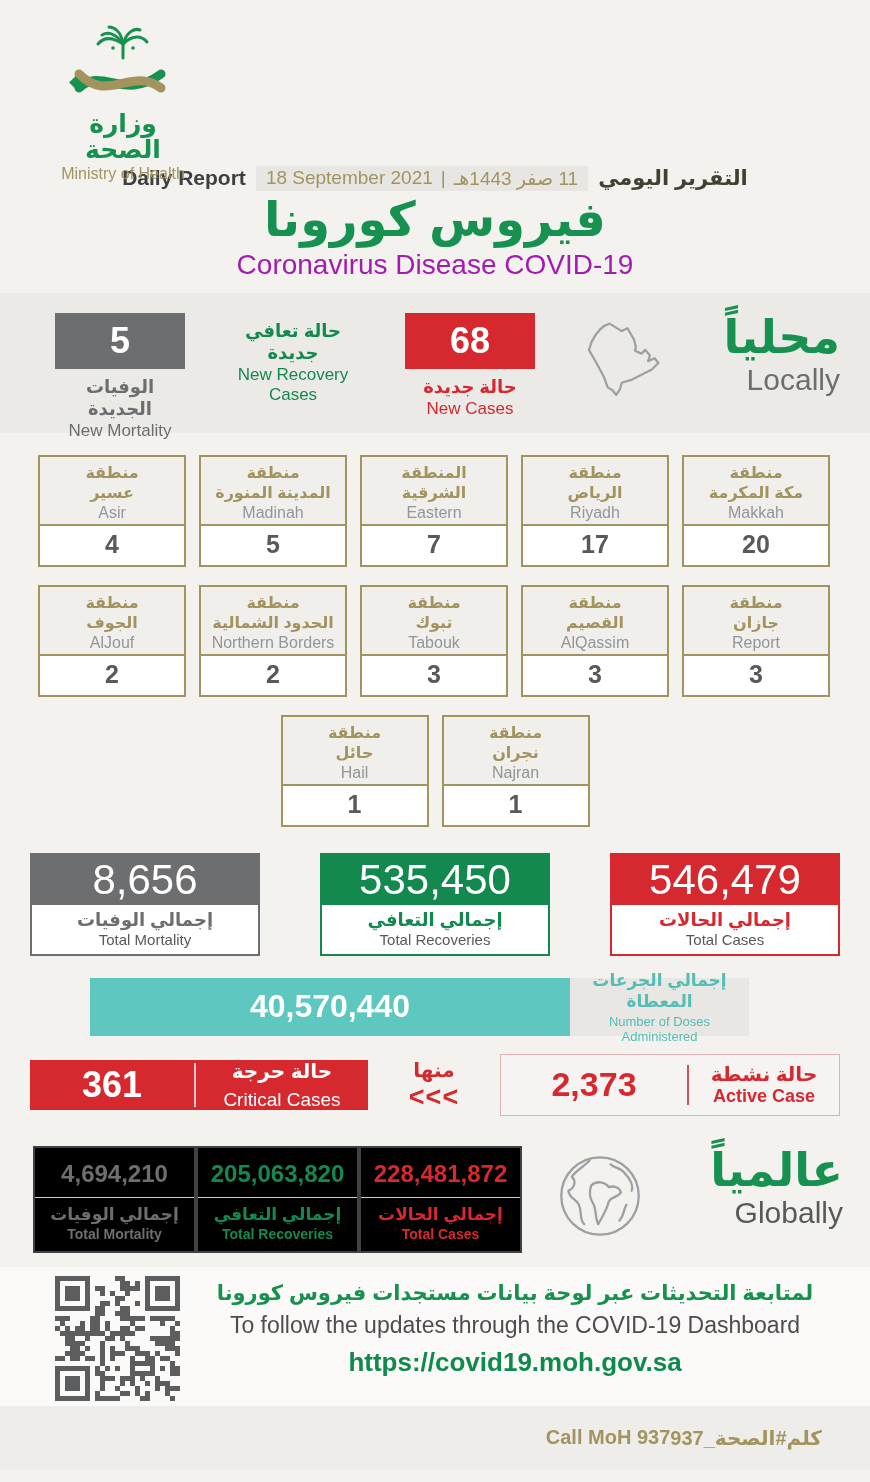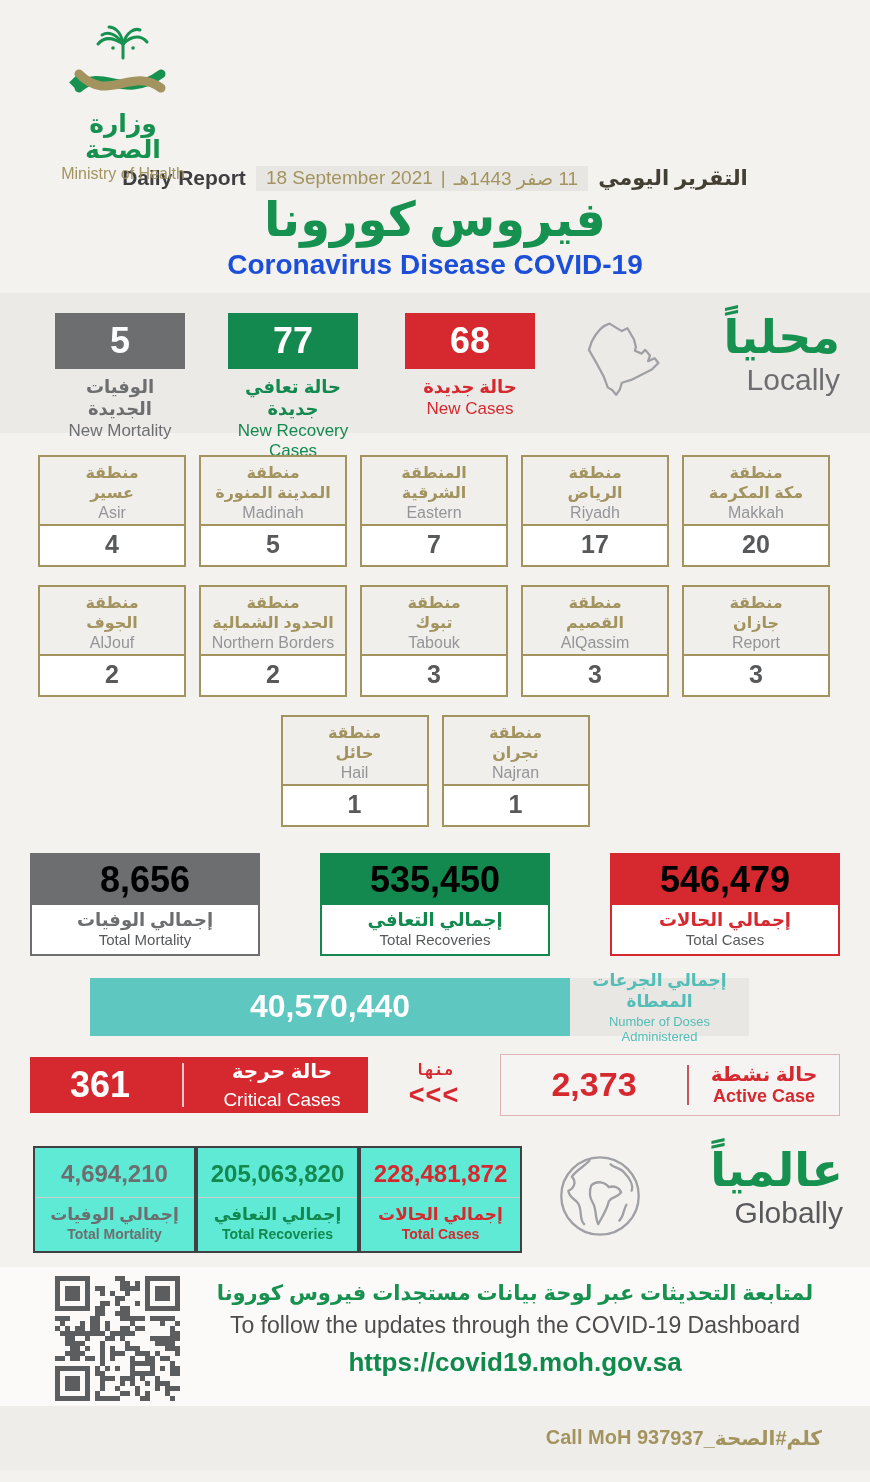--- a/index.html
+++ b/index.html
@@ -22,21 +22,21 @@
   .badge-word2{color:#d94a8a;font-size:34px;font-weight:bold;}
   .badge-word3{color:#e0512e;font-size:34px;font-weight:bold;}
   .badge-flourish{position:absolute;top:-12px;left:-8px;width:190px;height:26px;}
   
   .daterow{display:flex;justify-content:center;align-items:center;gap:10px;height:32px;font-size:21px;}
   .daterow .dr-en{color:#3f3f41;font-weight:bold;}
   .date-chip{background:#e8e6e3;color:#a3945f;padding:1px 10px;font-size:19px;display:flex;gap:8px;align-items:center;}
   .daterow .dr-ar{color:#443f33;font-weight:bold;}
   
   .title-ar{text-align:center;color:#17914f;font-size:48px;font-weight:bold;line-height:1.1;margin-top:0px;}
-  .title-en{text-align:center;color:#1d4ed8;font-size:28px;margin-top:2px;font-weight:bold;}
+  .title-en{text-align:center;color:#a21caf;font-size:28px;margin-top:2px;}
   
   .band{height:140px;background:#eceae7;margin-top:12px;display:flex;align-items:flex-start;
     padding:20px 30px 0;box-sizing:border-box;}
   .stat{width:130px;text-align:center;}
   .stat-num{height:56px;display:flex;align-items:center;justify-content:center;color:#fff;
     font-size:36px;font-weight:bold;}
   .stat-ar{font-size:18px;font-weight:bold;margin-top:7px;}
   .stat-en{font-size:17px;margin-top:1px;}
   .c-gray{color:#6d6e70;} .bg-gray{background:#6d6e70;}
   .c-green{color:#14894f;} .bg-green{background:#14894f;}
@@ -55,52 +55,52 @@
     text-align:center;}
   .region-head{height:69px;background:#f0efec;border-bottom:2px solid #a3945f;box-sizing:border-box;
     padding-top:6px;overflow:hidden;}
   .region-ar{color:#a3945f;font-weight:bold;font-size:16px;line-height:1.25;}
   .region-en{color:#939598;font-size:16px;line-height:1.25;}
   .region-val{color:#58595b;font-weight:bold;font-size:25px;line-height:36px;}
   
   .totals{display:flex;justify-content:space-between;padding:0 30px;margin-top:26px;}
   .total{width:230px;border:2px solid;background:#fff;box-sizing:border-box;text-align:center;}
   .bd-gray{border-color:#6d6e70;} .bd-green{border-color:#14894f;} .bd-red{border-color:#d6292f;}
-  .total-num{height:50px;line-height:50px;color:#000000;font-size:36px;font-weight:bold;}
+  .total-num{height:50px;line-height:50px;color:#ffffff;font-size:42px;font-weight:normal;}
   .total-ar{font-size:18px;font-weight:bold;margin-top:4px;}
   .total-en{font-size:15px;color:#58595b;margin-top:0px;padding-bottom:6px;}
   
   .doses{display:flex;margin:22px 0 0 90px;width:692px;height:58px;}
   .doses-num{width:480px;background:#5ec7c0;color:#fff;font-size:32px;font-weight:bold;
     display:flex;align-items:center;justify-content:center;}
   .doses-label{width:179px;background:#e9e7e4;color:#53bdb6;display:flex;flex-direction:column;
     justify-content:center;text-align:center;}
   .doses-ar{font-size:17px;font-weight:bold;}
   .doses-en{font-size:13px;margin-top:2px;}
   
   .crit-row{display:flex;align-items:center;margin-top:18px;padding:0 30px;}
-  .crit-bar{width:338px;height:56px;background:#d6292f;color:#fff;display:flex;align-items:center;gap:12px;}
+  .crit-bar{width:338px;height:50px;background:#d6292f;color:#fff;display:flex;align-items:center;}
   .crit-num{flex:1;text-align:center;font-size:36px;font-weight:bold;}
   .crit-div{width:2px;height:44px;background:rgba(255,255,255,.75);}
   .crit-labels{width:172px;text-align:center;}
   .crit-ar{font-size:20px;font-weight:bold;}
   .crit-en{font-size:19px;font-weight:normal;margin-top:6px;}
   .minha{width:132px;text-align:center;color:#d6292f;}
-  .minha-ar{font-size:16px;font-weight:bold;font-family:Liberation Mono, monospace;}
+  .minha-ar{font-size:20px;font-weight:bold;}
   .minha-arrows{font-size:27px;font-weight:bold;letter-spacing:1px;line-height:1;margin-top:2px;}
   .active-box{margin-left:auto;width:340px;height:62px;background:#f6f4f2;border:1px solid #dfb3b4;
     box-sizing:border-box;display:flex;align-items:center;color:#d6292f;}
   .active-num{flex:1;text-align:center;font-size:34px;font-weight:bold;}
   .active-div{width:2px;height:40px;background:#c4565c;}
   .active-labels{width:150px;text-align:center;}
   .active-ar{font-size:20px;font-weight:bold;}
   .active-en{font-size:18px;font-weight:bold;}
   
   .global-row{display:flex;align-items:flex-start;margin-top:30px;padding:0 27px 0 33px;}
-  .gbox{width:163px;border:2px solid;background:#5eead4;box-sizing:border-box;text-align:center;margin-right:0;}
+  .gbox{width:163px;border:2px solid;background:#000000;box-sizing:border-box;text-align:center;margin-right:0;}
   .gbox-num{font-size:24px;font-weight:bold;padding:12px 0 9px;border-bottom:1px solid #ccc;}
   .gbox-ar{font-size:17px;font-weight:bold;margin-top:6px;}
   .gbox-en{font-size:14px;font-weight:bold;margin-top:1px;padding-bottom:9px;}
   .globe{margin-left:34px;margin-top:6px;}
   .glob-head{margin-left:auto;text-align:right;}
   .glob-head-ar{color:#17914f;font-size:46px;font-weight:bold;line-height:1.05;}
   .glob-head-en{color:#58595b;font-size:30px;margin-top:2px;}
   
   .qr-section{margin-top:14px;background:#fbfaf8;height:138px;position:relative;padding-top:1px;}
   .qr{position:absolute;left:55px;top:9px;width:125px;height:125px;}
@@ -159,21 +159,20 @@
   <div class="title-ar" lang="ar" dir="rtl">فيروس كورونا</div>
   <div class="title-en">Coronavirus Disease COVID-19</div>
 
   <div class="band">
     <div class="stat stat1">
       <div class="stat-num bg-gray">5</div>
       <div class="stat-ar c-gray" lang="ar" dir="rtl">الوفيات الجديدة</div>
       <div class="stat-en c-gray">New Mortality</div>
     </div>
     <div class="stat stat2">
-      <div class="stat-num bg-green">77</div>
       <div class="stat-ar c-green" lang="ar" dir="rtl">حالة تعافي جديدة</div>
       <div class="stat-en c-green">New Recovery Cases</div>
     </div>
     <div class="stat stat3">
       <div class="stat-num bg-red">68</div>
       <div class="stat-ar c-red" lang="ar" dir="rtl">حالة جديدة</div>
       <div class="stat-en c-red">New Cases</div>
     </div>
     <svg class="ksa-map" width="122" height="104" viewBox="0 0 130 110">
       <path class="mapstroke" d="M20 32 C24 24 31 15 39 13 L52 21 L58 18 L65 30 L67 38 L66 42 L73 45 L77 41 L82 47 L80 53 L87 50 L91 55 L84 62 L62 73 L52 76 L50 83 L46 89 L42 84 L37 81 L33 70 L25 55 L17 41 Z"></path>

